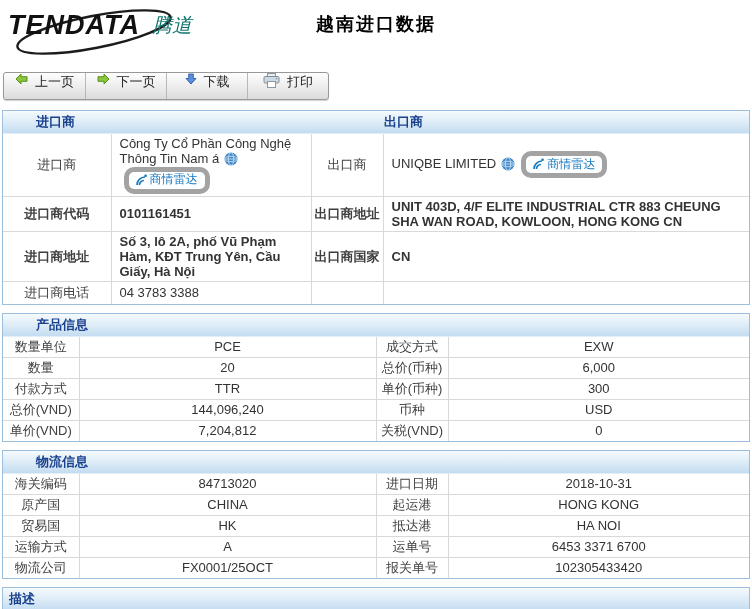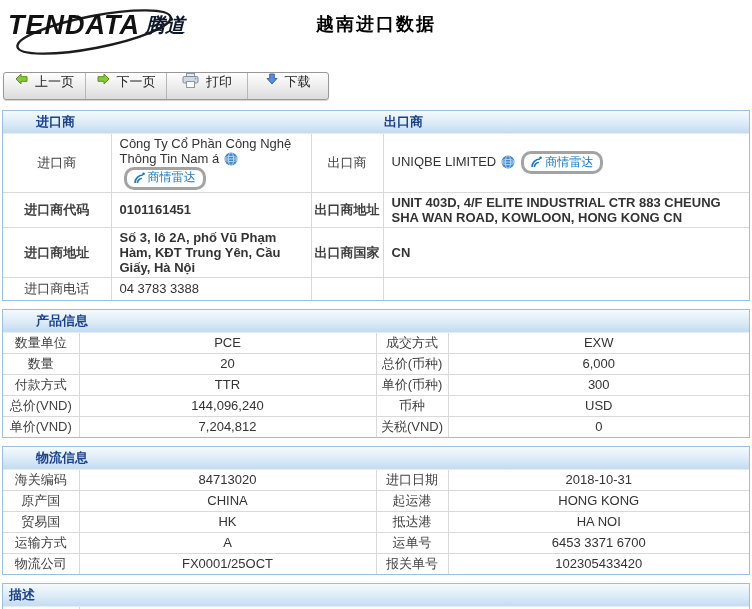--- a/index.html
+++ b/index.html
@@ -5,21 +5,21 @@
   html,body{margin:0;padding:0;}
   body{
     width:752px;height:609px;background:#fff;position:relative;overflow:hidden;
     font-family:"Liberation Sans","DejaVu Sans",sans-serif;
   }
   
   .top{position:relative;height:62px;}
   .logo{position:absolute;left:8px;top:10px;width:190px;height:48px;}
   .logo .swoosh{position:absolute;left:-6px;top:-8px;pointer-events:none;}
   .brand{font-weight:bold;font-style:italic;font-size:27px;color:#111;letter-spacing:1px;position:relative;}
-  .brand-cn{font-weight:bold;font-style:italic;font-size:20px;color:#0f172a;margin-left:5px;position:relative;top:-2px;}
+  .brand-cn{font-weight:normal;font-style:italic;font-size:20px;color:#0f766e;margin-left:12px;position:relative;top:-2px;}
   .page-title{position:absolute;left:50%;top:12px;transform:translateX(-50%);
     font-size:18px;font-weight:bold;color:#000;letter-spacing:2px;margin:0;white-space:nowrap;}
   
   .toolbar{margin:10px 0 0 3px;display:inline-flex;height:26px;
     border:1px solid #989898;border-radius:3px;overflow:hidden;
     background:linear-gradient(#fefefe,#ececec 55%,#dbdbdb);
     box-shadow:0 1px 1px rgba(0,0,0,.18);}
   .tb-btn{display:flex;justify-content:center;gap:7px;width:81px;height:100%;
     border:none;background:transparent;font-size:13px;color:#222;cursor:pointer;
     font-family:inherit;padding:0;}
@@ -37,21 +37,21 @@
   td.lbl{text-align:center;color:#3f3f3f;border-right:1px solid #d9d9d9;padding:2px 3px;}
   td.mid{border-right:1px solid #d9d9d9;}
   tr + tr td{border-top:1px solid #d9d9d9;}
   tr.h41 td{height:41px;}
   tr.h28 td{height:28px;font-weight:bold;}
   tr.h20 td{height:20px;padding-top:0;padding-bottom:0;text-align:center;}
   tr.h22 td{height:22px;padding-top:0;padding-bottom:0;}
   
   .globe{vertical-align:middle;margin:0 2px 0 5px;position:relative;top:-1px;}
   .radar{display:inline-flex;align-items:center;gap:3px;height:16px;
-    border:3px solid #a3a3a3;border-radius:10px;padding:0 7px 1px 6px;
+    border:5px solid #a3a3a3;border-radius:10px;padding:0 7px 1px 6px;
     color:#1778bf;font-size:12px;vertical-align:middle;margin-left:4px;
     white-space:nowrap;cursor:pointer;background:#fdfeff;}
 </style>
 </head>
 <body>
 
 
 
 
 <div class="top">
@@ -72,33 +72,33 @@
     </svg>
     <span>上一页</span>
   </button>
   <button class="tb-btn">
     <svg width="13" height="12" viewBox="0 0 13 12">
       <path d="M7 1 L12 6 L7 11 V8.3 H1 V3.7 H7 Z" fill="#8cc63f" stroke="#55931b" stroke-width="1"></path>
     </svg>
     <span>下一页</span>
   </button>
   <button class="tb-btn">
+    <svg width="12" height="12" viewBox="0 0 12 12">
+      <path d="M3.7 1 H8.3 V5.5 H11 L6 11 L1 5.5 H3.7 Z" fill="#5b8dd9" stroke="#3a66b0" stroke-width="1"></path>
+    </svg>
+    <span>下载</span>
+  </button>
+  <button class="tb-btn">
     <svg width="17" height="15" viewBox="0 0 17 15">
       <rect x="4.5" y="0.5" width="8" height="3.5" fill="#e8edf2" stroke="#8a97a5"></rect>
       <rect x="1" y="3.5" width="15" height="6.5" rx="1.2" fill="#cfd9e2" stroke="#7e8c9a"></rect>
       <rect x="4.5" y="8.5" width="8" height="6" fill="#fff" stroke="#8a97a5"></rect>
       <circle cx="13.5" cy="5.6" r="0.9" fill="#7fa3c0"></circle>
     </svg>
     <span>打印</span>
-  </button>
-  <button class="tb-btn">
-    <svg width="12" height="12" viewBox="0 0 12 12">
-      <path d="M3.7 1 H8.3 V5.5 H11 L6 11 L1 5.5 H3.7 Z" fill="#5b8dd9" stroke="#3a66b0" stroke-width="1"></path>
-    </svg>
-    <span>下载</span>
   </button>
 </div>
 
 
 <section class="sec" style="margin-top:10px;">
   <div class="sec-header">
     <span class="h-label">进口商</span>
     <span class="h-label h-right">出口商</span>
   </div>
   <table class="grid">

